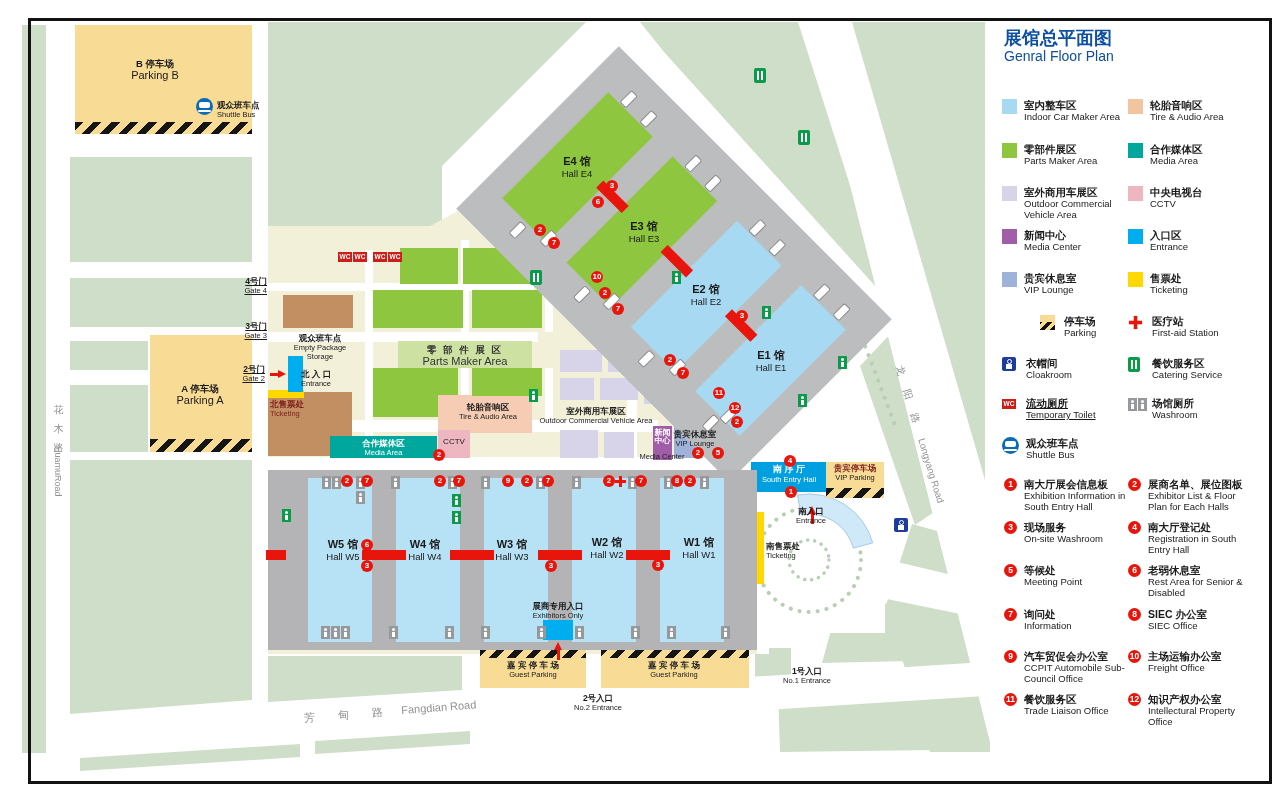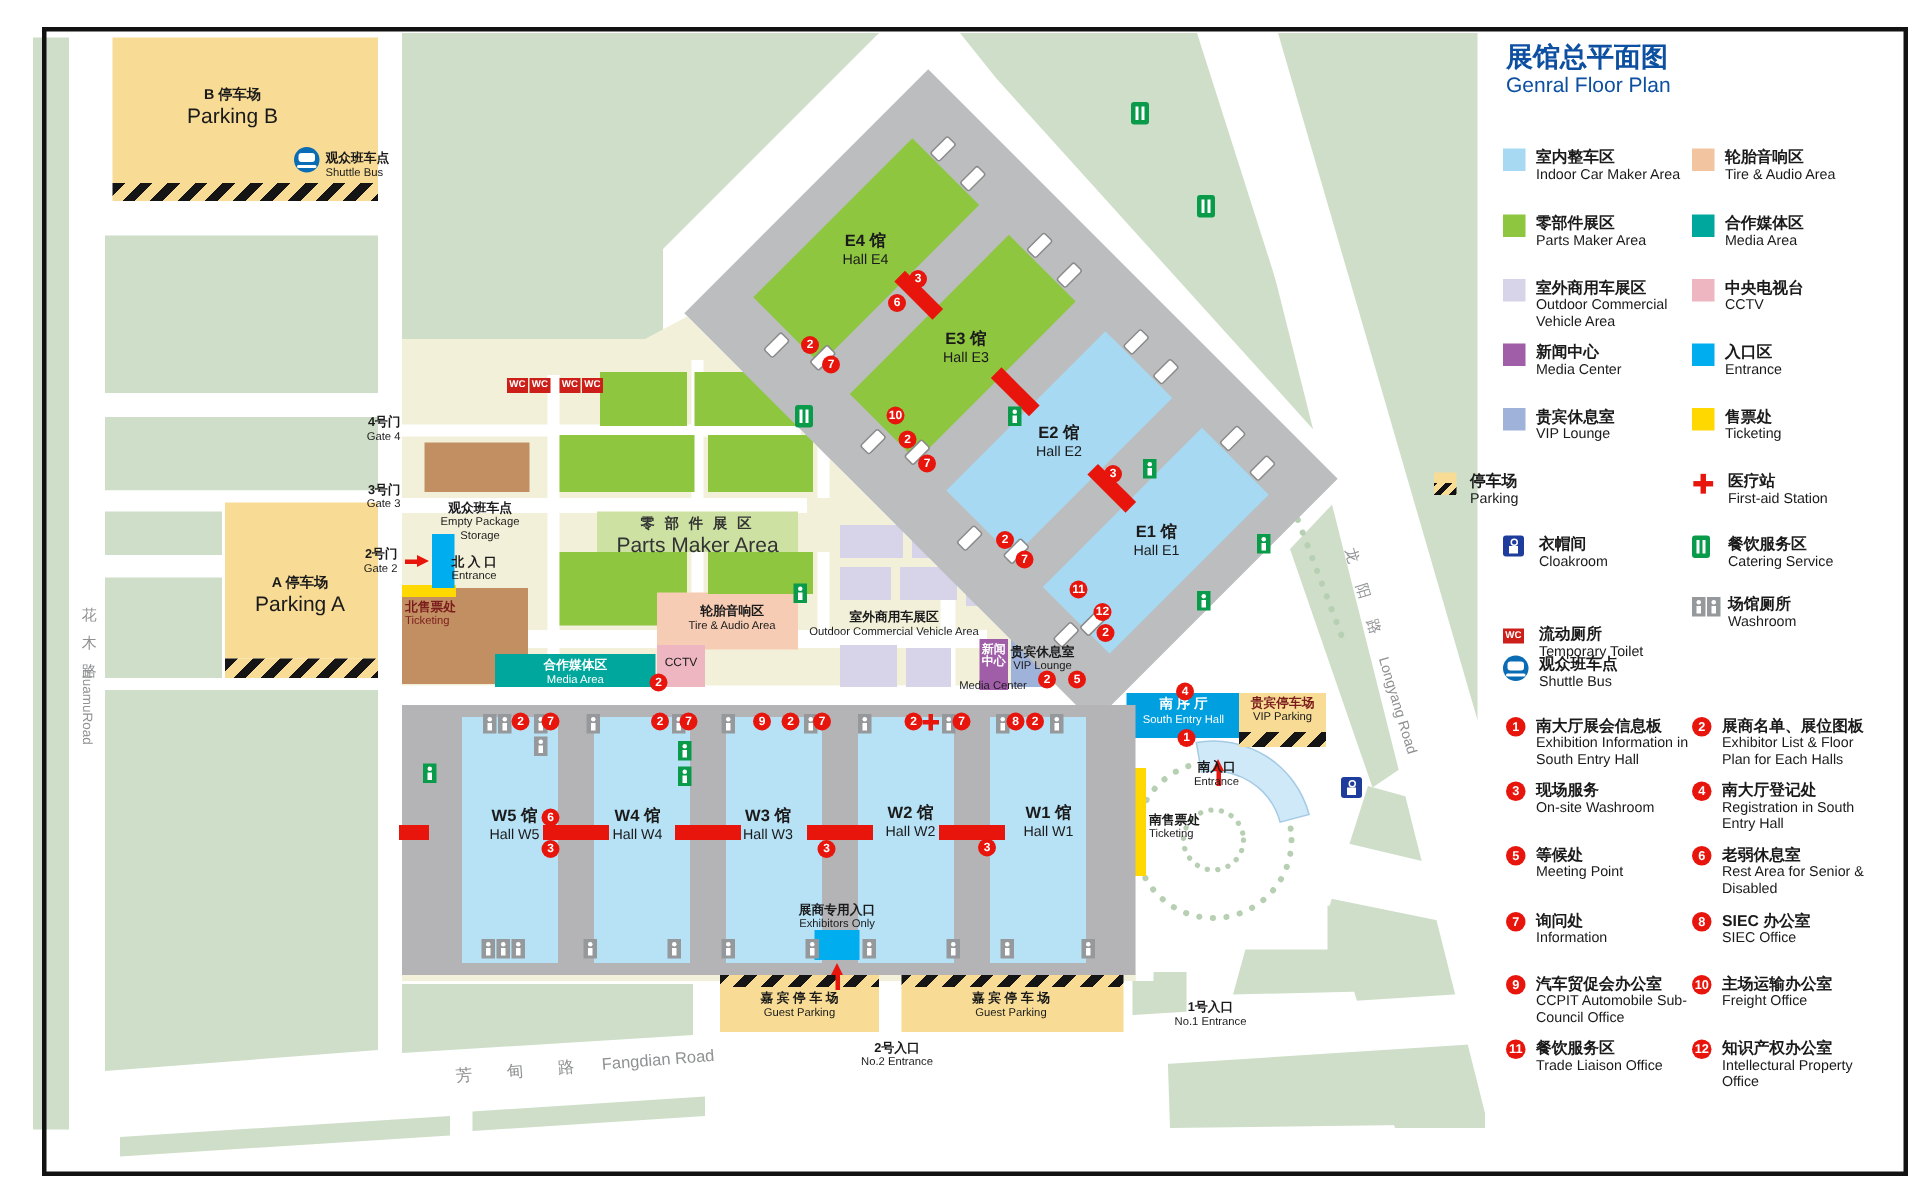--- a/index.html
+++ b/index.html
@@ -5,28 +5,28 @@
   html,body{margin:0;padding:0;background:#fff;}
   .page{position:relative;width:1280px;height:791px;background:#fff;overflow:hidden;
         font-family:"Liberation Sans",sans-serif;color:#1a1a1a;}
   .frame{position:absolute;left:28px;top:18px;width:1238px;height:760px;border:3px solid #121212;pointer-events:none;z-index:60;}
   svg.base{position:absolute;left:0;top:0;z-index:1;}
   .blk{position:absolute;z-index:5;}
   .hz{background:repeating-linear-gradient(135deg,#151515 0 6px,#f8dc95 6px 13px);}
   
   .lbl{position:absolute;text-align:center;line-height:1.2;z-index:30;}
   .lbl .zh{display:block;font-size:9.5px;font-weight:bold;white-space:nowrap;}
-  .lbl .en{display:block;font-size:14px;white-space:nowrap;}
+  .lbl .en{display:block;font-size:11px;white-space:nowrap;}
   .lbl.small .zh{font-size:8.5px;}
   .lbl.small .en{font-size:7.5px;}
   .lbl.hallE .zh{font-size:11px;font-weight:bold;}
   .lbl.hallE .en{font-size:9.5px;font-weight:normal;}
   .lbl.white{color:#fff;}
   .lbl.gray{color:#8f9192;}
-  .lbl.right{text-align:right;}
+  .lbl.right{text-align:right;text-decoration:underline;}
   .lbl.left{text-align:left;}
   .maroon{color:#7c1d1d;}
   
   .mk{position:absolute;width:12px;height:12px;border-radius:50%;background:#e8150d;color:#fff;
       font-size:8px;font-weight:bold;text-align:center;line-height:12px;transform:translate(-50%,-50%);z-index:40;}
   
   .pi{position:absolute;width:9px;height:13px;background:#96999c;z-index:25;}
   .pi::before{content:"";position:absolute;left:3px;top:1.5px;width:3px;height:3px;border-radius:50%;background:#fff;}
   .pi::after{content:"";position:absolute;left:3px;top:6px;width:3px;height:5px;background:#fff;}
   .pi.g{background:#0a9b4a;}
@@ -519,21 +519,21 @@
       </div>
   </div>
   <div class="li" style="left:1128px;top:272px;">
     <div class="sw" style="background: rgb(255, 216, 0);"></div>
     <div class="txt">
         <span class="zh">售票处</span>
         <span class="en">Ticketing</span>
       </div>
   </div>
 
-  <div class="li" style="left:956px;top:315px;">
+  <div class="li" style="left:1040px;top:315px;">
     <div class="ic-wrap">
         <div class="pkic"></div>
       </div>
     <div class="txt">
         <span class="zh">停车场</span>
         <span class="en">Parking</span>
       </div>
   </div>
   <div class="li" style="left:1128px;top:315px;">
     <div class="ic-wrap">
@@ -555,21 +555,21 @@
   </div>
   <div class="li" style="left:1128px;top:357px;">
     <div class="ic-wrap">
         <div class="ct"></div>
       </div>
     <div class="txt">
         <span class="zh">餐饮服务区</span>
         <span class="en">Catering Service</span>
       </div>
   </div>
-  <div class="li" style="left:1002px;top:417px;">
+  <div class="li" style="left:1002px;top:397px;text-decoration:underline;">
     <div class="ic-wrap">
         <div class="wcb" style="left:0;top:2px;">WC</div>
       </div>
     <div class="txt">
         <span class="zh">流动厕所</span>
         <span class="en">Temporary Toilet</span>
       </div>
   </div>
   <div class="li" style="left:1128px;top:397px;">
     <div class="ic-wrap">

